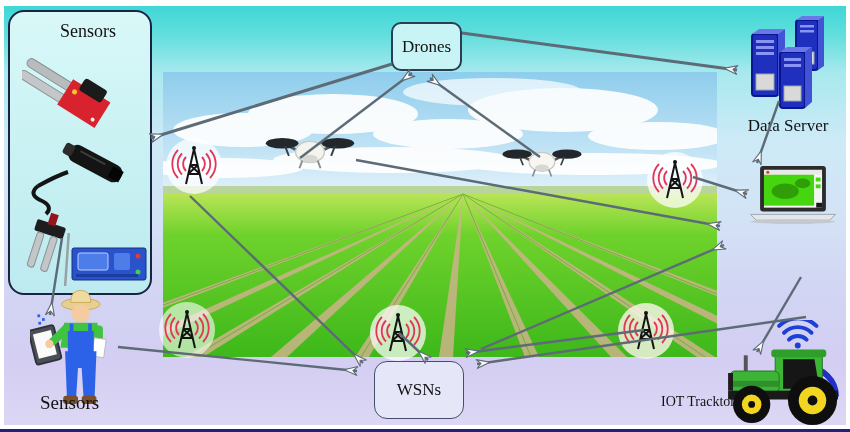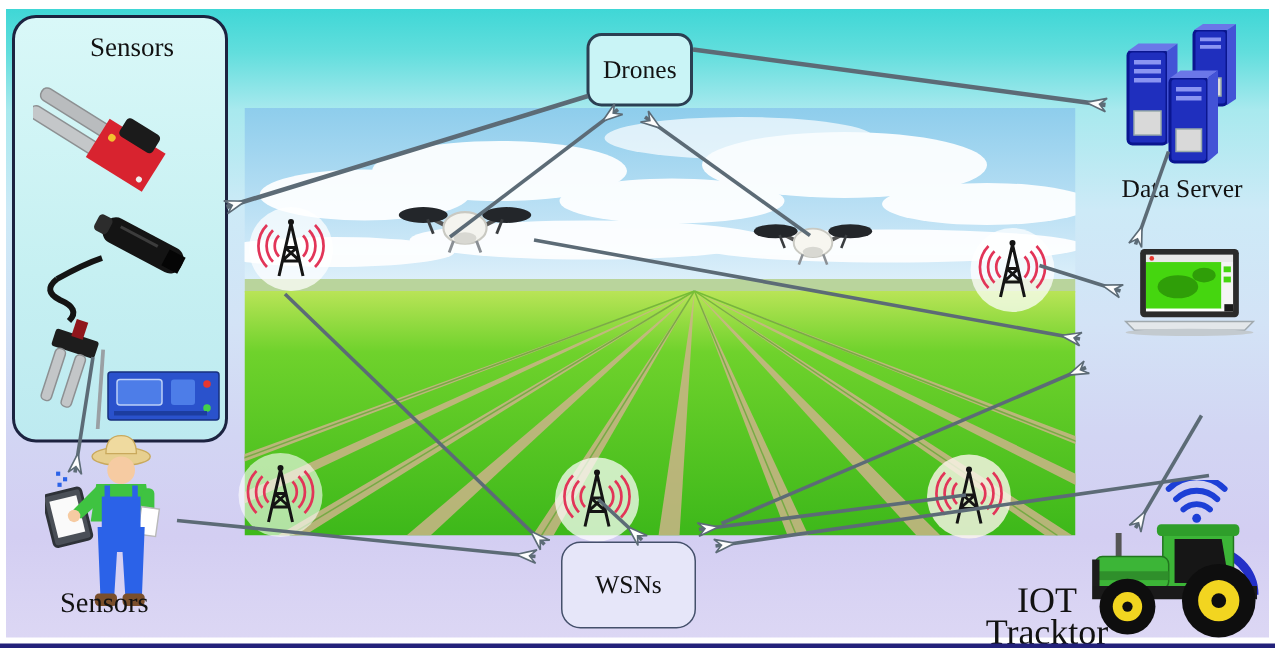--- a/index.html
+++ b/index.html
@@ -18,21 +18,21 @@
   .sensors-panel{position:absolute;left:8px;top:10px;width:140px;height:281px;
                  border:2.5px solid #1c2340;border-radius:16px;
                  background:linear-gradient(180deg,#d9f8f8 0%,#c6f0f2 60%,#bdeaf0 100%);}
   .sensors-title{position:absolute;left:16px;right:0;top:9px;text-align:center;font-size:18px;}
   .field{position:absolute;left:163px;top:72px;width:554px;height:285px;}
   svg{display:block;}
   #arrow-layer{position:absolute;left:0;top:0;width:850px;height:432px;pointer-events:none;}
   .txt-farmer{left:40px;top:392px;width:100px;font-size:19px;text-align:left;}
   .txt-server{left:745px;top:115px;width:86px;}
   .txt-rtm{left:738px;top:227px;width:100px;}
-  .txt-tractor{left:638px;top:391px;width:120px;font-size:24px;}
+  .txt-tractor{left:638px;top:391px;width:120px;font-size:14px;}
 </style>
 </head>
 <body>
 
 <div class="canvas">
   <div class="bg"></div>
 
   <div class="field">
     <svg width="554" height="285" viewBox="0 0 554 285">
       <defs>

